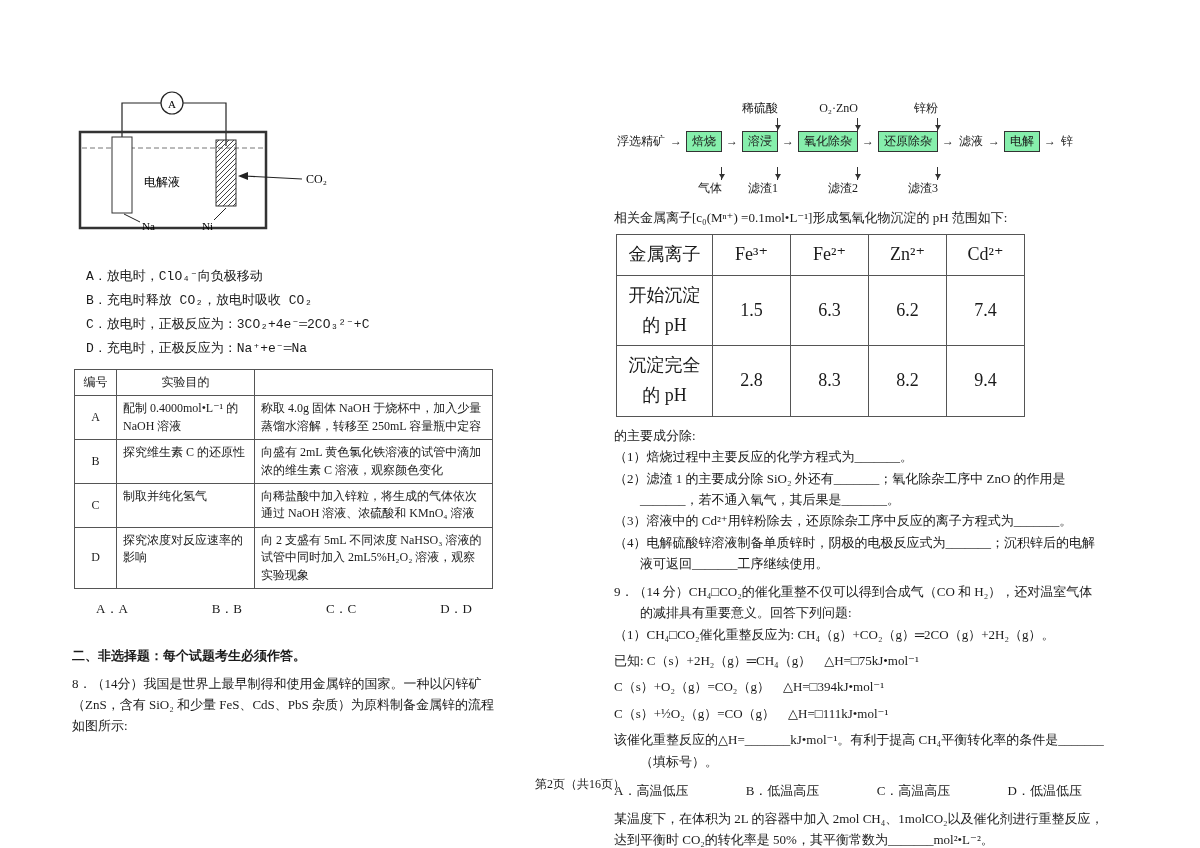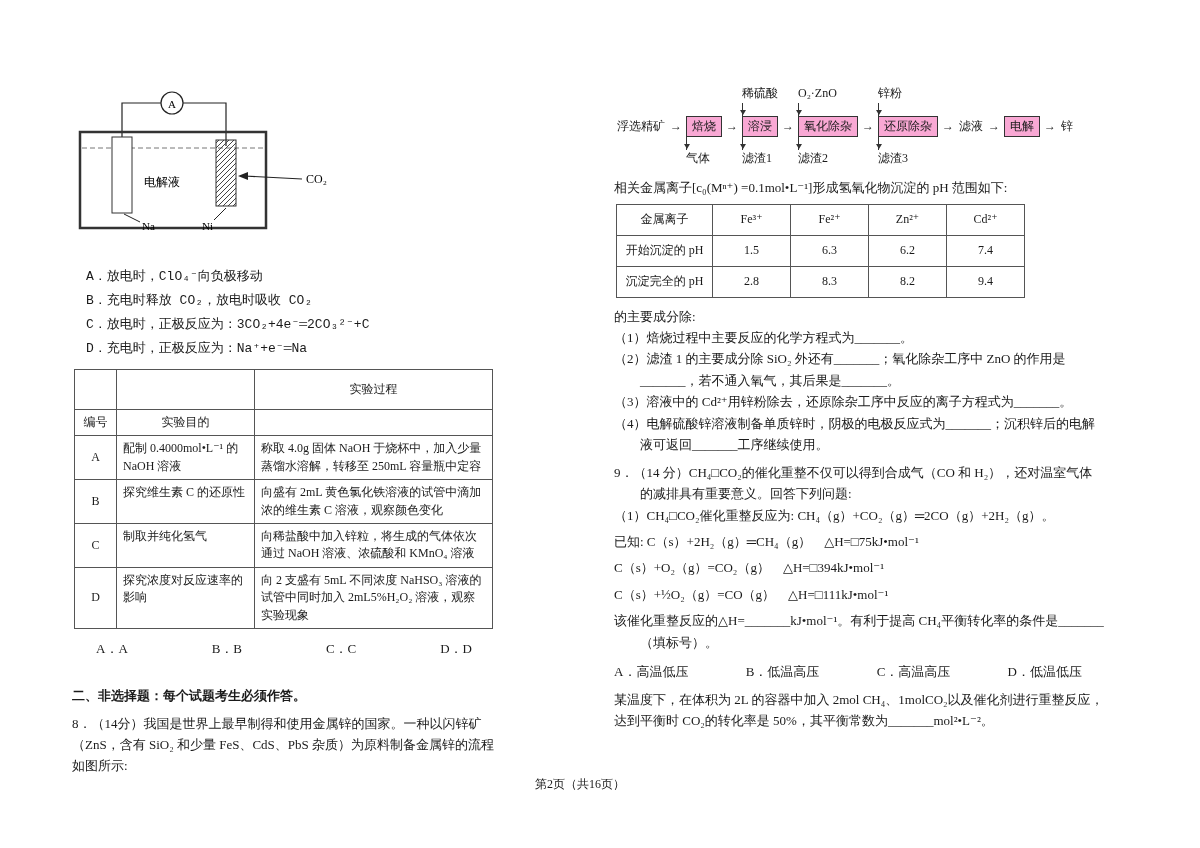--- a/index.html
+++ b/index.html
@@ -27,30 +27,30 @@
                 padding-left:24px; margin-top:10px;gap:20px; }
 
   .section-head { font-weight:bold; margin-top:26px; }
   .para { margin-top:8px; }
   .hang { padding-left:26px; text-indent:-26px; }
 
   
   .flow { display:grid; grid-template-columns:repeat(15,auto); justify-content:start;
           align-items:center; column-gap:3px; font-size:12px; line-height:1.3;
           margin:2px 0 10px 2px; }
-  .fbox { border:1px solid #333; padding:2px 5px; white-space:nowrap; background:#f9a8d4; }
+  .fbox { border:1px solid #333; padding:2px 5px; white-space:nowrap; background:#86efac; }
   .ftext { white-space:nowrap; padding:0 1px; }
   .harrow { color:#222; padding:0 1px; }
-  .stack { display:flex; flex-direction:column; align-items:flex-start; row-gap:1px; }
+  .stack { display:flex; flex-direction:column; align-items:flex-end; row-gap:1px;margin-top:15px; }
   .varrow { width:0; height:13px; border-left:1px solid #333; position:relative; }
   .varrow::after { content:""; position:absolute; left:-3.5px; bottom:-2px;
                    border:3.5px solid transparent; border-top:5px solid #333; }
 
   
-  table.ph { border-collapse:collapse; margin:6px 0 8px 2px; font-size:12px; }
+  table.ph { border-collapse:collapse; margin:6px 0 8px 2px; font-size:18px; }
   table.ph td { border:1px solid #555; text-align:center; padding:5px 4px; }
   .ph-label{width:96px} .ph-col{width:78px}
 
   .eq { margin-top:5px; }
   .opts4 { display:flex; justify-content:space-between; width:468px; margin-top:8px;align-items:flex-end; }
 
   .footer { position:absolute; left:0; width:1160px; top:776px; text-align:center;
             font-size:12px; }
 </style>
 </head>
@@ -99,25 +99,20 @@
   </div>
 
 
   <table class="exp">
     <colgroup>
         <col class="w-id">
         <col class="w-purpose">
         <col class="w-process">
       </colgroup>
     <tbody>
-        <tr>
-      <td class="c" style="height:40px"></td>
-      <td class="c"></td>
-      <td class="c">实验过程</td>
-    </tr>
     <tr>
       <td class="c">编号</td>
       <td class="c">实验目的</td>
       <td></td>
     </tr>
     <tr>
       <td class="c">A</td>
       <td>配制 0.4000mol•L⁻¹ 的 NaOH 溶液</td>
       <td>称取 4.0g 固体 NaOH 于烧杯中，加入少量蒸馏水溶解，转移至 250mL 容量瓶中定容</td>
     </tr>

